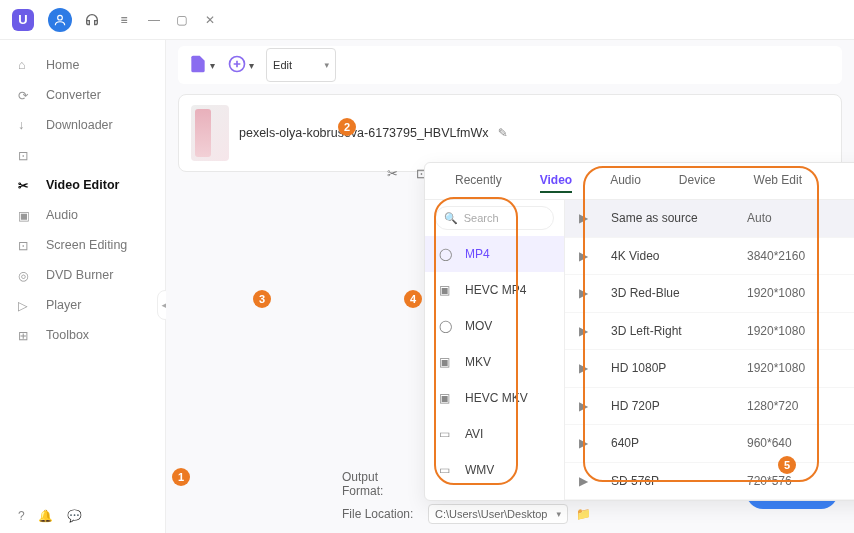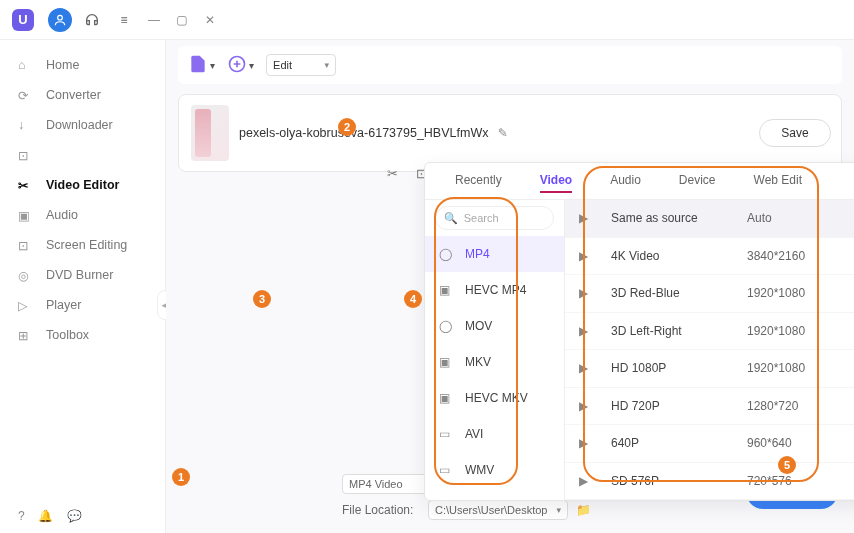--- a/index.html
+++ b/index.html
@@ -20,38 +20,38 @@
 
 .bottom-icons { position:absolute; bottom:10px; left:18px; display:flex; gap:14px; color:#888; }
 .bottom-icons span { cursor:pointer; }
 
 .main { position:absolute; left:166px; right:0; top:40px; bottom:0; background:#f9f9fb; }
 
 .toolbar { height:38px; background:#fff; margin:6px 12px 0 12px; border-radius:6px; display:flex; align-items:center; padding:0 10px; gap:12px; }
 .tool-btn { display:flex; align-items:center; gap:2px; cursor:pointer; color:#555; font-size:13px; }
 .tool-btn .add-file-icon { color:#8a6cf0; }
 .tool-btn .add-circle-icon { color:#8a6cf0; }
-.edit-select { width:70px; height:22px; border:1px solid #ddd; border-radius:4px; display:flex; align-items:center; justify-content:space-between; padding:4px 6px; font-size:11px; cursor:pointer; }
+.edit-select { width:70px; height:22px; border:1px solid #ddd; border-radius:4px; display:flex; align-items:center; justify-content:space-between; padding:16px 6px; font-size:11px; cursor:pointer; }
 .seg { margin-left:auto; display:flex; border:1px solid #eee; border-radius:14px; overflow:hidden; }
 .seg-btn { padding:4px 22px; font-size:11px; cursor:pointer; color:#555; }
 .seg-btn.active { background:#eeeefd; }
 
 .file-card { margin:10px 12px; background:#fff; border:1px solid #e8e8e8; border-radius:8px; padding:10px 12px; display:flex; align-items:center; gap:10px; position:relative; }
 .thumb { width:38px; height:56px; background:linear-gradient(135deg,#eee,#f6e6ea); border-radius:4px; position:relative; overflow:hidden; }
 .thumb::before{content:"";position:absolute;left:4px;top:4px;width:16px;height:48px;background:linear-gradient(180deg,#e8b0bb,#f2d0d6);border-radius:3px;}
 .filename { font-size:12.5px; color:#333; }
 .rename-ic { margin-left:6px; color:#888; cursor:pointer; }
 .save-btn { position:absolute; right:10px; top:50%; transform:translateY(-50%); width:72px; height:28px; border:1px solid #ddd; border-radius:14px; background:#fff; display:flex; align-items:center; justify-content:center; font-size:12px; cursor:pointer; }
 .under-tools { position:absolute; left:208px; bottom:-10px; display:flex; gap:18px; color:#777; font-size:13px; }
 
 
 .format-dd { position:absolute; left:258px; top:122px; width:502px; background:#fff; border:1px solid #e6e6e6; border-radius:6px; box-shadow:0 6px 20px rgba(0,0,0,.08); z-index:20; }
 .dd-tabs { display:flex; gap:26px; padding:10px 18px 6px 18px; font-size:12px; color:#666; border-bottom:1px solid #eee; position:relative;}
 .dd-tab { cursor:pointer; padding-bottom:4px;margin-left:12px; }
-.dd-tab.active { color:#6c4cff; font-weight:600; border-bottom:2px solid #be185d; }
+.dd-tab.active { color:#6c4cff; font-weight:600; border-bottom:2px solid #14532d; }
 .dd-body { display:flex; height:300px; }
 .fmt-left { width:140px; border-right:1px solid #eee; display:flex; flex-direction:column; }
 .search-box { margin:6px 10px; height:24px; border:1px solid #eee; border-radius:12px; display:flex; align-items:center; padding:0 8px; color:#aaa; font-size:11px; gap:6px; }
 .fmt-item { height:36px; display:flex; align-items:center; gap:10px; padding:0 14px; cursor:pointer; font-size:12px; color:#444; }
 .fmt-item .fi-icon { width:16px; color:#888; }
 .fmt-item.selected { background:#f2f0ff; color:#6c4cff; }
 .fmt-right { flex:1; display:flex; flex-direction:column; }
 .res-row { height:37.5px; display:flex; align-items:center; padding:0 14px; cursor:pointer; font-size:12px; color:#444; border-bottom:1px solid #f5f5f5; gap:16px; }
 .res-row.selected { background:#f2f2f7; }
 .res-icon { width:16px; color:#888; }
@@ -168,21 +168,20 @@
         <span style="font-size:9px;color:#888">▾</span>
       </div>
   </div>
 
   <div class="file-card">
     <div class="thumb"></div>
     <div>
       <span class="filename">pexels-olya-kobruseva-6173795_HBVLfmWx</span>
       <span class="rename-ic">✎</span>
     </div>
-    <div class="save-btn">Save</div>
     <div class="under-tools">
       <span>✂</span>
       <span>⊡</span>
     </div>
   </div>
 
   <div class="format-dd">
     <div class="dd-tabs" id="dd-tabs">
         <span class="dd-tab">Recently</span>
         <span class="dd-tab active">Video</span>
@@ -267,20 +266,21 @@
             <span class="res-icon">▶</span>
             <span class="res-name">SD 576P</span>
             <span class="res-dim">720*576</span>
           </div>
         </div>
     </div>
   </div>
 
   <div class="footer">
     <div class="footer-row">
+      <span class="footer-label">Output Format:</span>
       <div class="footer-select">
           <span>MP4 Video</span>
           <span style="font-size:9px;color:#888">▾</span>
         </div>
       <span class="footer-open">⚙</span>
       <span class="merge-lbl">Merge All Files:</span>
       <div class="toggle"></div>
     </div>
     <div class="footer-row">
       <span class="footer-label">File Location:</span>

